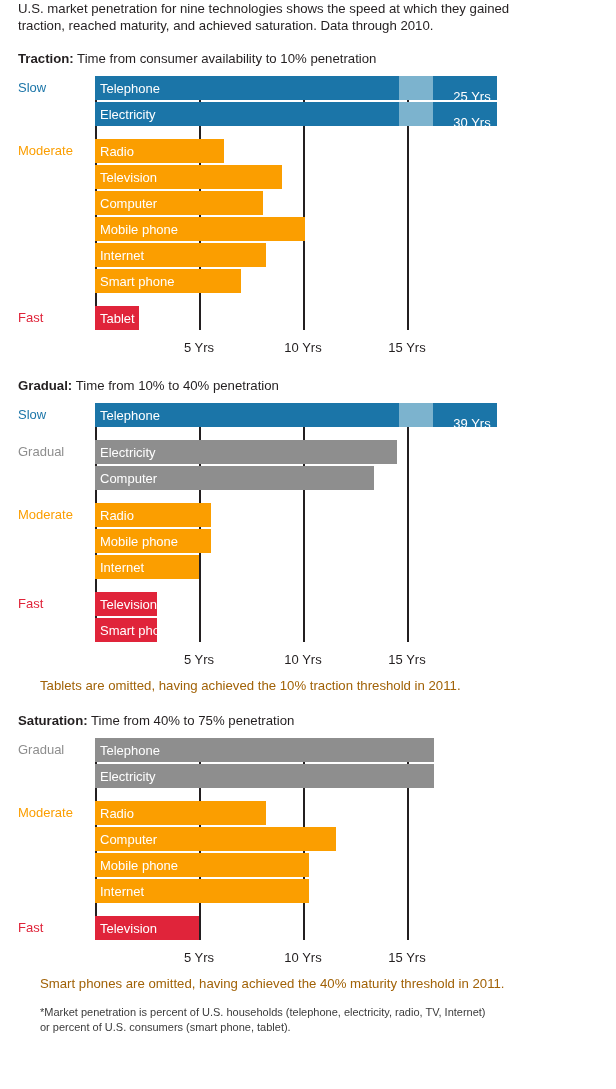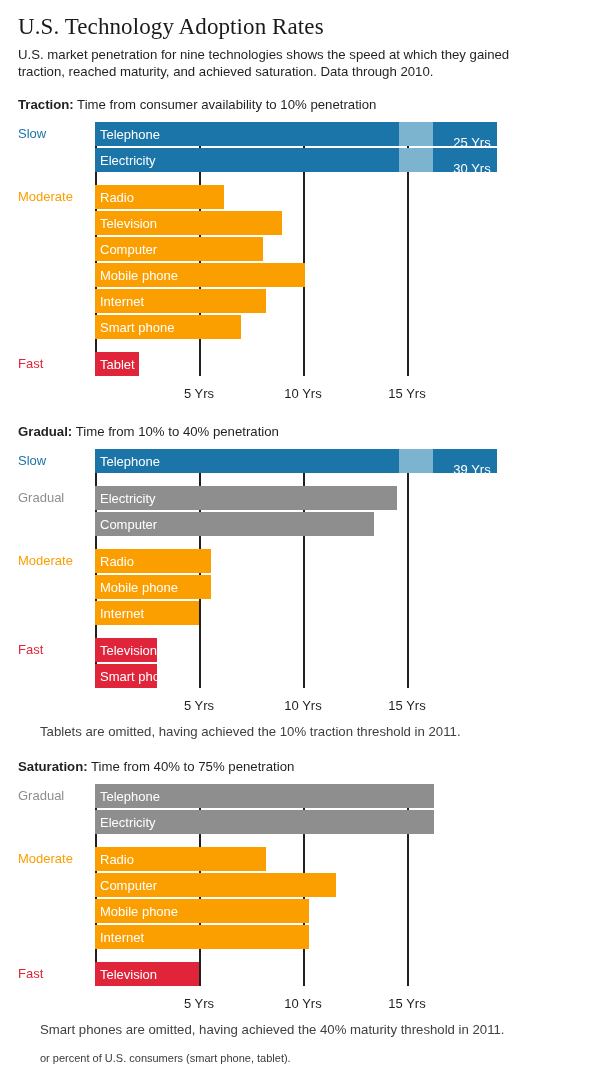--- a/index.html
+++ b/index.html
@@ -51,30 +51,29 @@
     position: absolute; left: 0; width: 74px; text-align: left;
     font-size: 13px; line-height: 24px;
   }
 
   .ticks { position: relative; height: 26px; margin-left: 77px; }
   .tick {
     position: absolute; top: 8px; font-size: 13px; color: #231f20;
     transform: translateX(-50%); white-space: nowrap;
   }
 
-  .note { font-size: 13.2px; margin: 6px 0 0 22px; color: #404040; }
+  .note { font-size: 13.2px; margin: 6px 0 0 22px; color: #a16207; }
   .sources { font-size: 11px; line-height: 14.5px; color: #3b3b3b; margin: 0 0 0 22px; }
   .sep { margin-top: 14px; }
 </style>
 </head>
 <body>
 
 <div class="page">
 
-  <h1 class="title">U.S. Technology Adoption Rates</h1>
   <p class="deck">U.S. market penetration for nine technologies shows the speed at which they gained traction, reached maturity, and achieved saturation. Data through 2010.</p>
 
   <div id="charts">
       <div style="margin-bottom: 20px;">
         <div class="section-head"><b>Traction:</b><span> Time from consumer availability to 10% penetration</span></div>
         <div class="chart" style="position: relative;">
           <div class="plot">
             <div class="rows">
               <div class="row">
                 <div class="bar" style="width: 401.68px;">
@@ -299,15 +298,16 @@
             <div class="tick" style="left: 104px;">5 Yrs</div>
             <div class="tick" style="left: 208px;">10 Yrs</div>
             <div class="tick" style="left: 312px;">15 Yrs</div>
           </div>
         </div>
         <div class="note" style="margin-top: 8px;">Smart phones are omitted, having achieved the 40% maturity threshold in 2011.</div>
       </div>
     </div>
 
   <div class="sep"></div>
+  <div class="sources">*Market penetration is percent of U.S. households (telephone, electricity, radio, TV, Internet)</div>
   <div class="sources">or percent of U.S. consumers (smart phone, tablet).</div>
 
 </div>
 
 </body></html>

